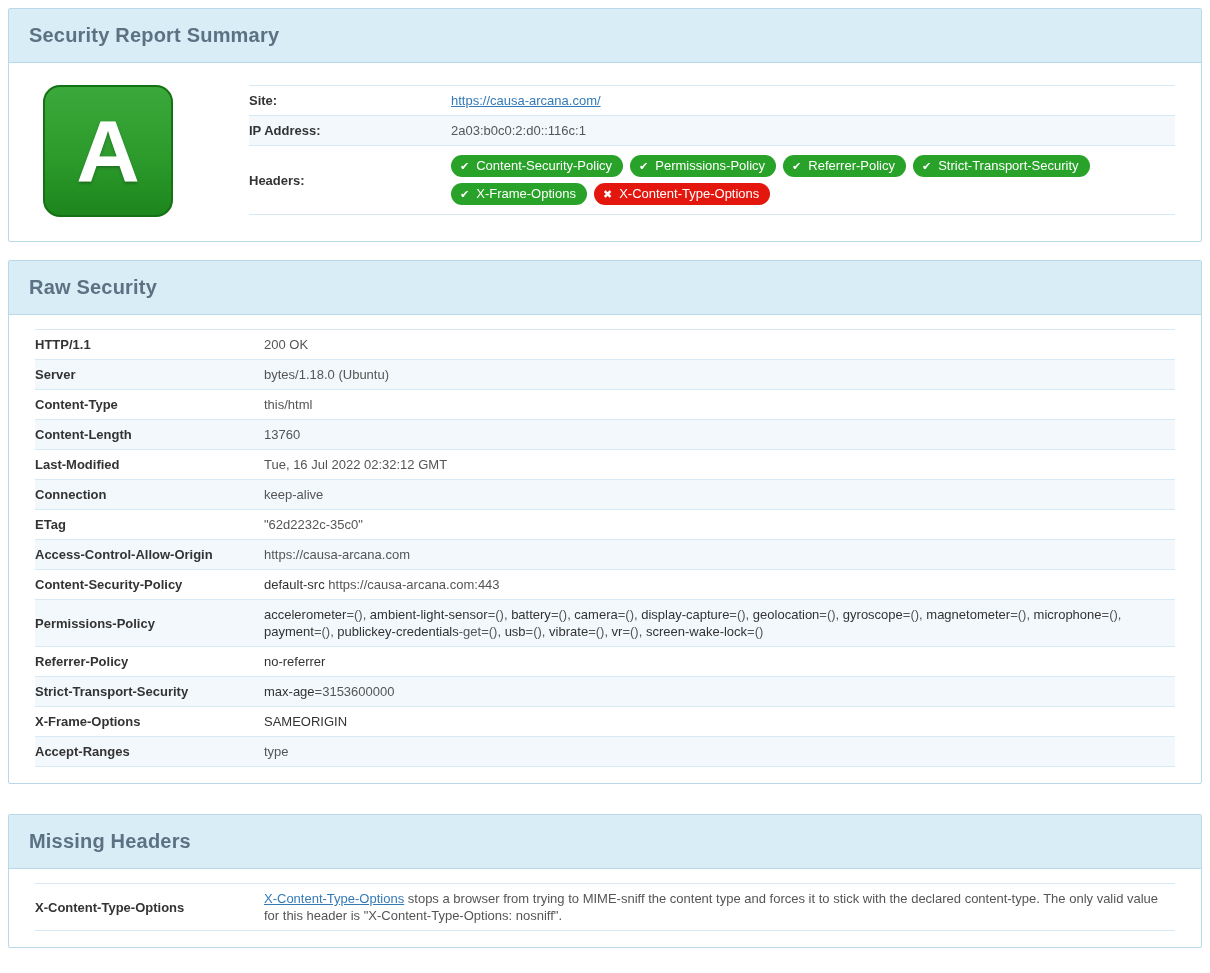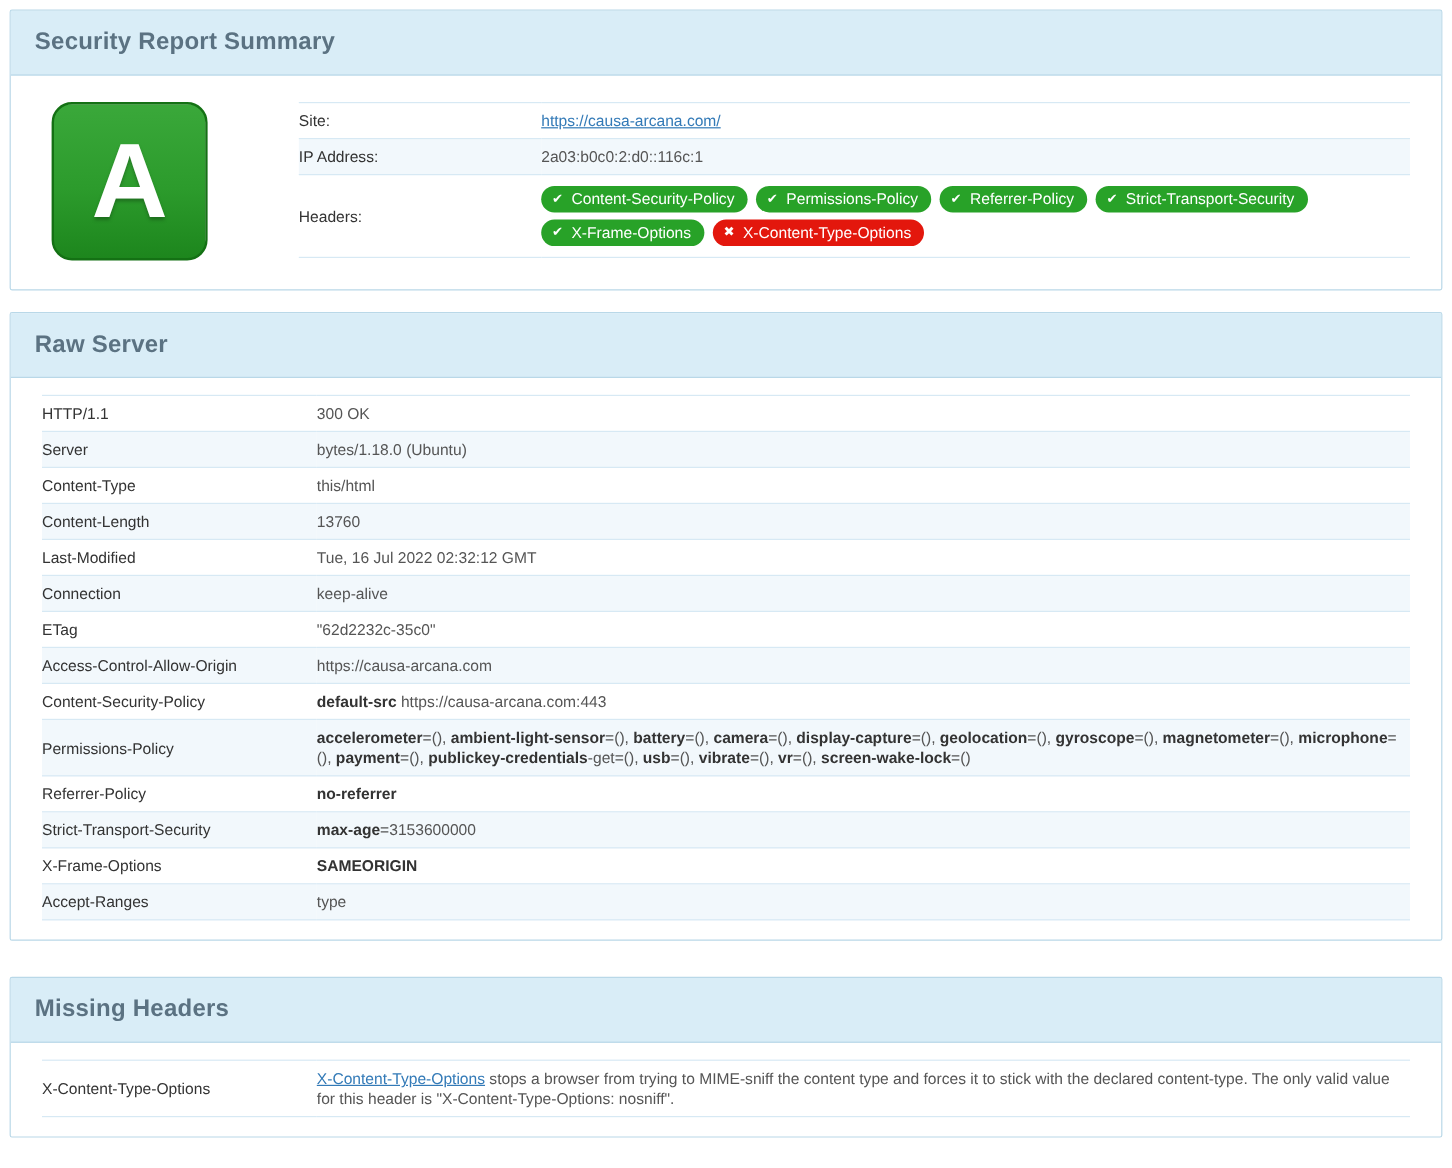--- a/index.html
+++ b/index.html
@@ -44,36 +44,36 @@
     border-radius: 17px;
     color: #fff; font-size: 88px; font-weight: bold;
     display: flex; align-items: center; justify-content: center;
     text-shadow: 0 2px 3px rgba(0,0,0,0.25);
   }
 
   table.kv-table { border-collapse: collapse; width: 100%; border-top: 1px solid var(--row-border); }
   table.kv-table tr { border-bottom: 1px solid var(--row-border); }
   table.kv-table tbody tr:nth-child(even) { background: var(--stripe); }
   table.kv-table th {
-    text-align: left; font-weight: normal; color: #333;
+    text-align: left; font-weight: bold; color: #333;
     padding: 6px 8px 6px 0; vertical-align: middle; white-space: nowrap;
   }
   table.kv-table td { padding: 6px 10px 6px 0; color: #555; line-height: 17px; vertical-align: middle; }
 
   .summary-table { flex: 1 1 auto; }
   .summary-table th { width: 202px; padding-left: 16px; }
 
   .raw-table th, .missing-table th { width: 229px; }
   .missing-table { border-top: none; }
 
   th.name-link { color: var(--link-blue); cursor: pointer; }
   th.name-green { color: var(--header-green); cursor: pointer; margin-left: 28px; }
   .missing-table th { color: var(--missing-red); vertical-align: top; padding-top: 9px; }
 
-  .vb { font-weight: bold; color: #333; text-align: right; }
+  .vb { font-weight: normal; color: #333; text-align: right; }
 
   a.link { color: var(--link-blue); text-decoration: underline; cursor: pointer; }
 
   .pills-cell { padding: 6px 0; }
   .pill {
     display: inline-flex; align-items: center; gap: 7px;
     color: #fff; font-size: 13px; line-height: 16px;
     border-radius: 11px; padding: 3px 11px 3px 9px;
     margin: 3px 7px 3px 0; white-space: nowrap;
   }
@@ -126,28 +126,28 @@
                   <span>X-Content-Type-Options</span>
                 </span></td>
             </tr>
           </tbody>
       </table>
     </div>
   </section>
 
   <section class="panel">
     <header class="panel-heading">
-      <h1 class="panel-title">Raw Server</h1>
+      <h1 class="panel-title">Raw Security</h1>
     </header>
     <div class="panel-body">
       <table class="kv-table raw-table">
         <tbody>
             <tr>
               <th class="name-plain">HTTP/1.1</th>
-              <td><span>300 OK</span></td>
+              <td><span>200 OK</span></td>
             </tr>
             <tr>
               <th class="name-link">Server</th>
               <td><span>bytes/1.18.0 (Ubuntu)</span></td>
             </tr>
             <tr>
               <th class="name-plain">Content-Type</th>
               <td><span>this/html</span></td>
             </tr>
             <tr>

